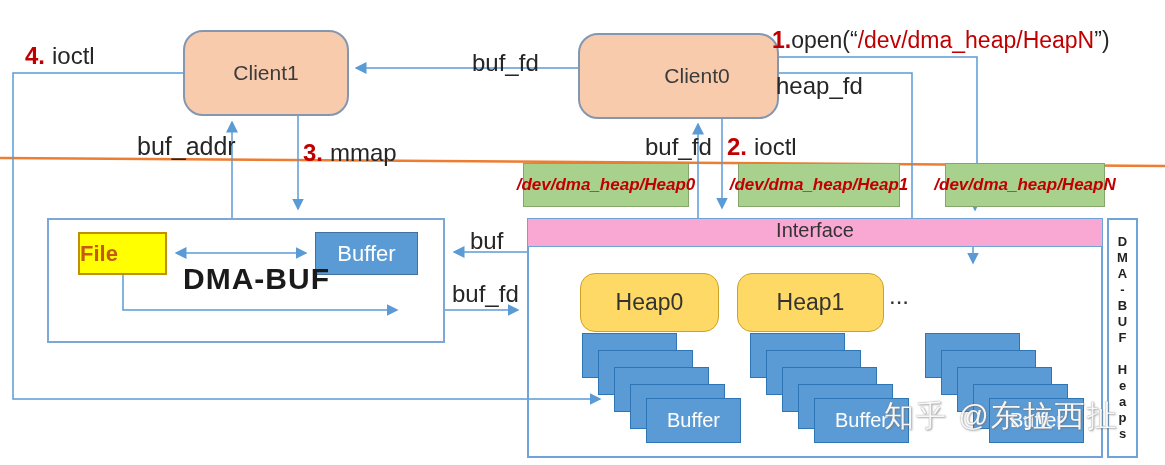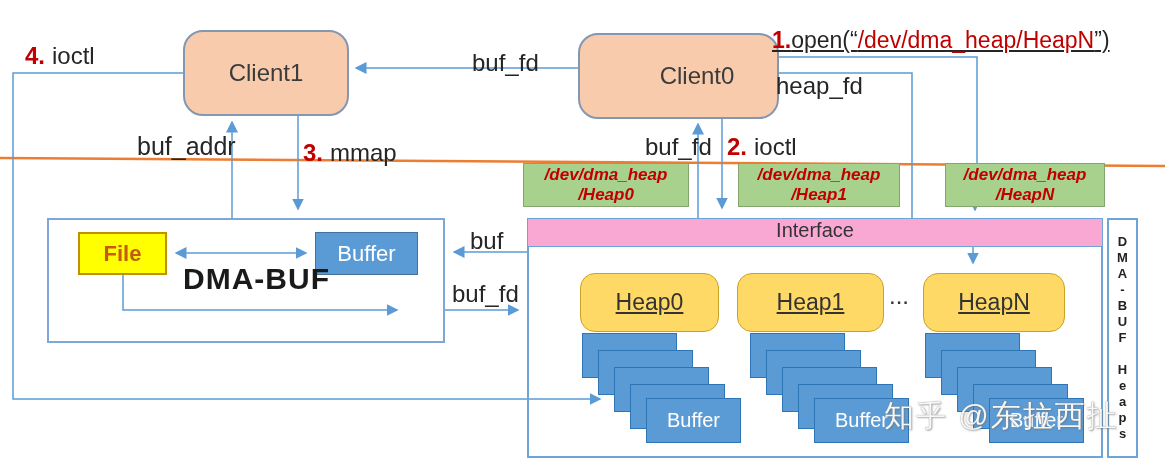--- a/index.html
+++ b/index.html
@@ -6,53 +6,53 @@
   #canvas{
     position:relative;width:1165px;height:465px;background:#ffffff;
     font-family:"Liberation Sans",sans-serif;overflow:hidden;
   }
   
   #wires{position:absolute;left:0;top:0;width:1165px;height:465px;z-index:1;}
   
   .client{
     position:absolute;background:#f8cbad;border:2px solid #8497b0;border-radius:20px;
     display:flex;align-items:center;justify-content:center;
-    font-size:24px;color:#3b3b3b;z-index:2;
+    font-size:21px;color:#3b3b3b;z-index:2;
   }
   #client1{left:183px;top:30px;width:162px;height:82px;}
   #client0{left:578px;top:33px;width:160px;height:82px;padding-left:37px;}
   .devbox{
     position:absolute;top:163px;height:42px;background:#a9d18e;border:1px solid #84a56c;
     color:#c00000;font-weight:bold;font-style:italic;font-size:17px;line-height:20px;
-    display:flex;flex-direction:column;align-items:center;justify-content:center;z-index:2;
+    display:flex;align-items:center;justify-content:center;z-index:2;
   }
   #dev0{left:523px;width:164px;}
   #dev1{left:738px;width:160px;}
   #devN{left:945px;width:158px;}
   #dmabuf-box{position:absolute;left:47px;top:218px;width:398px;height:125px;border:2px solid #7da7d8;box-sizing:border-box;z-index:2;}
   #file-box{
     position:absolute;left:78px;top:232px;width:89px;height:43px;background:#ffff00;border:2px solid #bf9000;
     box-sizing:border-box;color:#c55a11;font-weight:bold;font-size:22px;
-    display:flex;align-items:center;justify-content:center;z-index:3;
+    display:flex;align-items:center;justify-content:flex-start;z-index:3;
   }
   #buffer-box{
     position:absolute;left:315px;top:232px;width:103px;height:43px;background:#5b9bd5;border:1px solid #41719c;
     box-sizing:border-box;color:#ffffff;font-size:22px;
     display:flex;align-items:center;justify-content:center;z-index:3;
   }
   #dmabuf-title{position:absolute;left:183px;top:262px;font-size:30px;font-weight:bold;color:#1a1a1a;z-index:3;letter-spacing:1px;}
   #heaps-container{position:absolute;left:527px;top:218px;width:576px;height:240px;border:2px solid #6ea4d8;box-sizing:border-box;background:transparent;z-index:2;}
   #interface-bar{
     position:absolute;left:527px;top:218px;width:576px;height:29px;background:#f9a8d4;border:1px solid #6ea4d8;
     box-sizing:border-box;display:flex;align-items:flex-start;justify-content:center;
     font-size:20px;color:#333333;z-index:2;
   }
   .heap{
     position:absolute;top:273px;height:57px;background:#ffd966;border:1px solid #c9a227;border-radius:15px;
-    display:flex;align-items:center;justify-content:center;font-size:23px;color:#333333;z-index:2;text-decoration:underline;
+    display:flex;align-items:center;justify-content:center;font-size:23px;color:#333333;z-index:2;
   }
   #heap0{left:580px;width:137px;}
   #heap1{left:737px;width:145px;}
   #heapN{left:923px;width:140px;}
   #dots{position:absolute;left:889px;top:282px;font-size:24px;color:#333333;z-index:2;}
   .stack{position:absolute;top:333px;width:160px;height:112px;z-index:2;}
   #stack0{left:582px;} #stack1{left:750px;} #stackN{left:925px;}
   .stack .b{position:absolute;width:95px;height:45px;background:#5b9bd5;border:1.5px solid #2e75b6;box-sizing:border-box;}
   .stack .b:nth-child(1){left:0;top:0;}
   .stack .b:nth-child(2){left:16px;top:17px;}
@@ -63,21 +63,21 @@
     position:absolute;left:1107px;top:218px;width:31px;height:240px;border:2px solid #6ea4d8;box-sizing:border-box;
     background:#ffffff;z-index:2;display:flex;align-items:center;justify-content:center;
     text-align:center;font-size:13px;font-weight:bold;color:#222222;white-space:pre-line;line-height:16px;
   }
   
   .lbl{position:absolute;z-index:4;font-size:24px;color:#262626;white-space:nowrap;}
   .num{color:#c00000;font-weight:bold;margin-right:7px;}
   .red{color:#c00000;}
   #lbl-memset{left:25px;top:42px;}
   #lbl-buf-fd-top{left:472px;top:49px;}
-  #lbl-open{left:772px;top:27px;font-size:23px;text-decoration:underline;}
+  #lbl-open{left:772px;top:27px;font-size:23px;}
   #lbl-open .num{margin-right:0;}
   #lbl-heap-fd{left:776px;top:72px;}
   #lbl-buf-addr{left:137px;top:132px;font-size:25px;}
   #lbl-mmap{left:303px;top:139px;}
   #lbl-buf-fd-mid{left:645px;top:133px;}
   #lbl-ioctl{left:727px;top:133px;}
   #lbl-buf{left:470px;top:227px;}
   #lbl-buf-fd-low{left:452px;top:280px;}
   
   #watermark{
@@ -150,23 +150,20 @@
   <div id="interface-bar">
     <span>Interface</span>
   </div>
 
   <div class="heap" id="heap0">
     <span>Heap0</span>
   </div>
   <div class="heap" id="heap1">
     <span>Heap1</span>
   </div>
-  <div class="heap" id="heapN">
-    <span>HeapN</span>
-  </div>
   <div id="dots">...</div>
 
   <div class="stack" id="stack0">
     <div class="b"></div>
     <div class="b"></div>
     <div class="b"></div>
     <div class="b"></div>
     <div class="b">
         <span>Buffer</span>
       </div>

